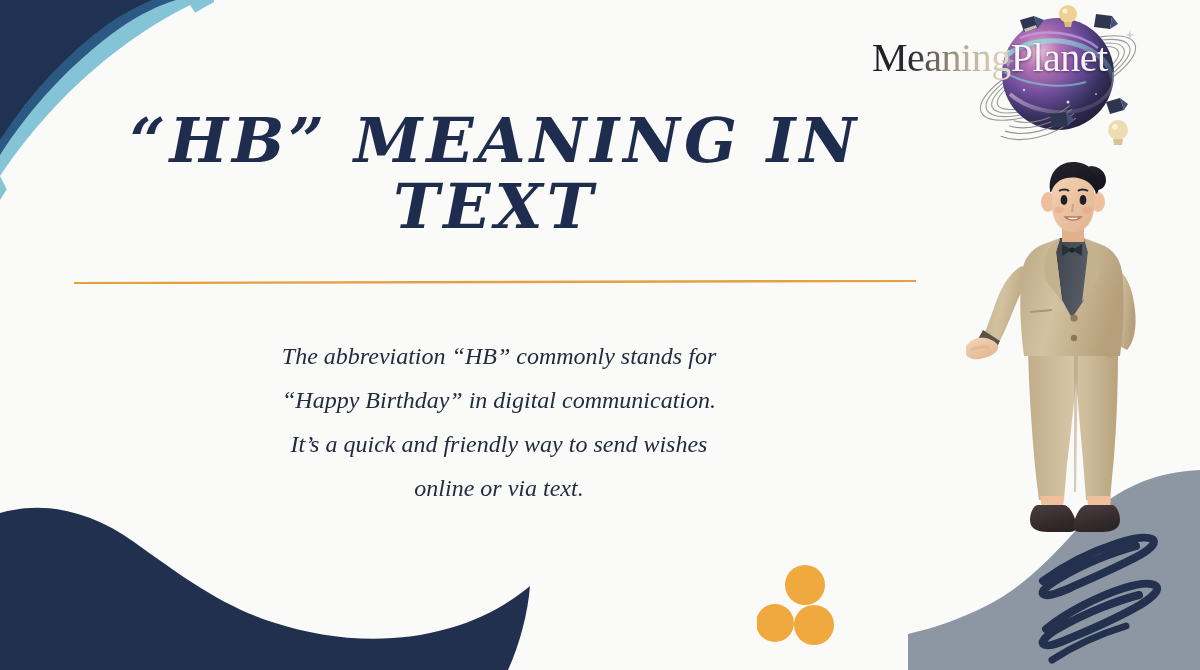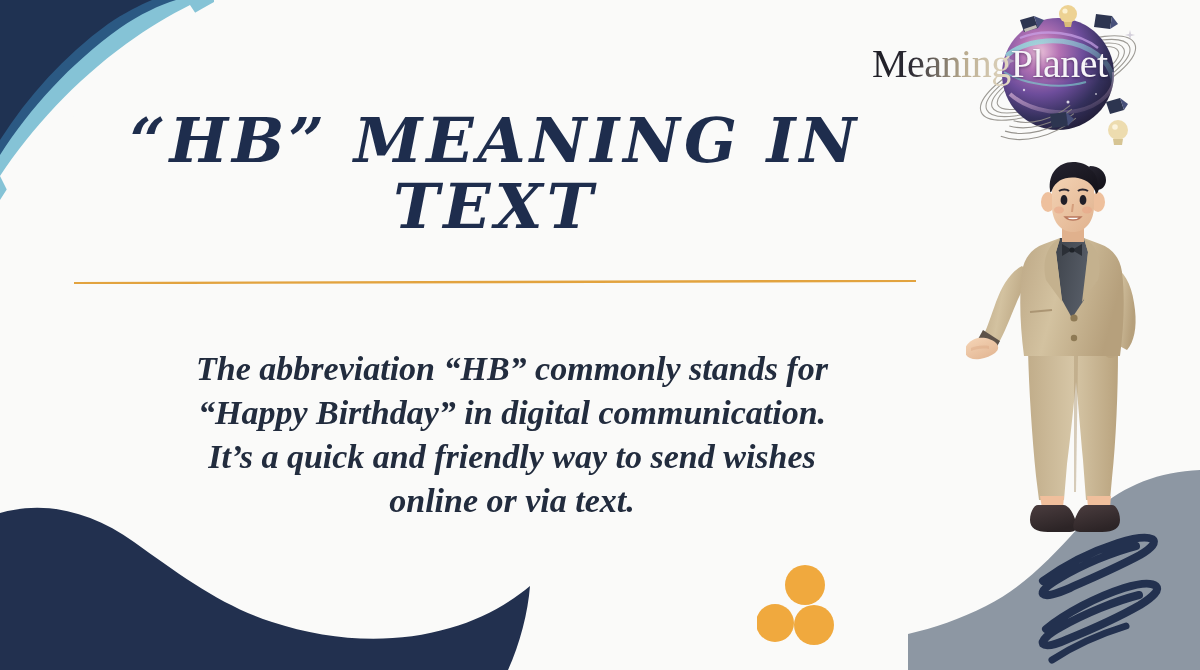--- a/index.html
+++ b/index.html
@@ -60,31 +60,31 @@
     font-weight: 700;
     font-size: 62px;
     line-height: 1.06;
     letter-spacing: 4px;
     color: #1e2d4d;
     text-transform: uppercase;
     white-space: pre-line;
   }
 
   #description {
-    margin: 17px;
+    margin: 4px;
     position: absolute;
     left: 60px;
     top: 330px;
     width: 870px;
     z-index: 4;
     text-align: center;
     font-family: "Liberation Serif", serif;
     font-style: italic;
-    font-weight: 700;
-    font-size: 34px;
+    font-weight: 400;
+    font-size: 24px;
     line-height: 44px;
     color: #222c3e;
     white-space: pre-line;
   }
 
   
   #logo {
     position: absolute;
     left: 872px;
     top: 2px;
@@ -94,21 +94,21 @@
   }
   #logo-mark {
     position: absolute;
     inset: 0;
     width: 300px;
     height: 152px;
   }
   #logo-wordmark {
     position: absolute;
     left: 0;
-    top: 36px;
+    top: 30px;
     width: 300px;
     height: 52px;
     z-index: 2;
     font-family: "Liberation Serif", serif;
     font-size: 40px;
     line-height: 52px;
     letter-spacing: -0.5px;
     white-space: nowrap;
   }
   #logo-word-meaning {

